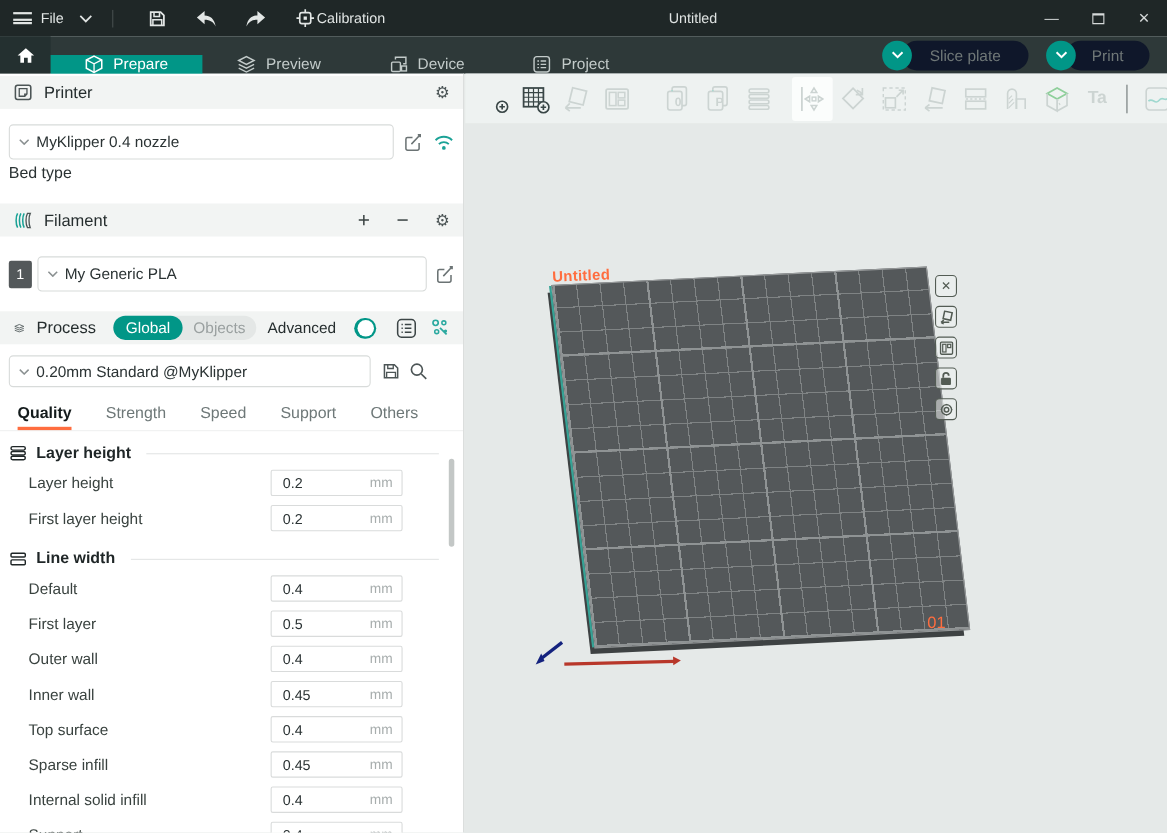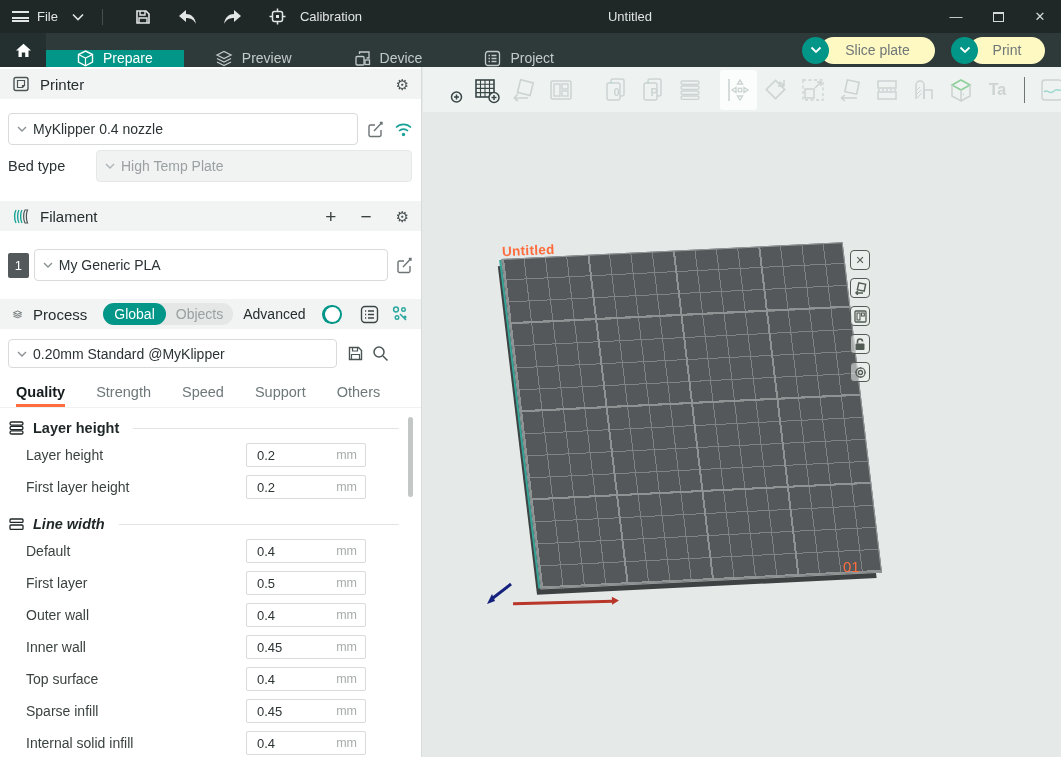--- a/index.html
+++ b/index.html
@@ -8,35 +8,35 @@
   svg { display:block; }
 
   
   .titlebar { position:absolute; top:0; left:0; right:0; height:33px; background:#1f2727; display:flex; align-items:center; color:#e2e6e5; font-size:13px; }
   .tb-left { display:flex; align-items:center; padding-left:12px; }
   .hamburger { width:17px; height:11px; border-top:2px solid #e2e6e5; border-bottom:2px solid #e2e6e5; position:relative; margin-right:8px; }
   .hamburger::after { content:""; position:absolute; left:0; right:0; top:3.5px; height:2px; background:#e2e6e5; }
   .tb-chevron { margin-left:14px; }
   .tb-divider { width:1px; height:16px; background:#454e4e; margin:0 18px; }
   .tb-ic { margin:0 13px; display:flex; align-items:center; }
-  .calib { display:flex; align-items:center; gap:14px; margin-left:14px; }
+  .calib { display:flex; align-items:center; gap:2px; margin-left:14px; }
   .title-center { position:absolute; left:560px; width:140px; text-align:center; color:#dfe3e2; }
   .win-controls { position:absolute; right:0; top:0; height:33px; display:flex; }
   .win-btn { width:42px; height:33px; display:flex; align-items:center; justify-content:center; color:#d6dada; font-size:13px; }
   .max-glyph { width:11px; height:10px; border:1px solid #d6dada; border-top:2px solid #d6dada; }
 
   
   .navbar { position:absolute; top:33px; left:0; right:0; height:34px; background:#2e3939; display:flex; align-items:center; }
   .home-btn { width:46px; height:34px; background:#243030; display:flex; align-items:center; justify-content:center; }
   .nav-tab { height:34px; display:flex; gap:9px; padding:0 31px; color:#c3cbca; font-size:14px;margin-top:34px; }
   .nav-tab.active { background:#019687; color:#fff; }
   .nav-right { margin-left:auto; display:flex; align-items:center; gap:16px; padding-right:16px; }
   .split-btn { display:flex; align-items:center; }
   .split-chevron { width:27px; height:27px; border-radius:50%; background:#019687; display:flex; align-items:center; justify-content:center; position:relative; z-index:2; }
-  .split-main { height:27px; background:#fef9c3; color:#6f7777; border-radius:14px; display:flex; align-items:center; justify-content:center; font-size:14px; margin-left:-9px; padding:0 10px; }
+  .split-main { height:27px; background:#0f172a; color:#6f7777; border-radius:14px; display:flex; align-items:center; justify-content:center; font-size:14px; margin-left:-9px; padding:0 10px; }
   .split-main.slice { width:115px; }
   .split-main.print { width:76px; }
 
   
   .sidebar { position:absolute; top:67px; left:0; width:422px; bottom:0; background:#fff; border-right:1px solid #d7dbda; overflow:hidden; }
   .phead { height:30px; background:#f2f4f3; display:flex; align-items:center; padding:0 12px; gap:10px; font-size:15px; color:#252d2e; }
   .phead .spacer { flex:1; }
   .gear { font-size:15px; color:#4c5556; line-height:1; }
   .pm { font-size:19px; color:#3a4242; line-height:1; margin-right:14px; }
   .srow { display:flex; align-items:center; padding:0 8px; }
@@ -48,21 +48,21 @@
   .scope-on { background:#019687; color:#fff; border-radius:12px; height:22px; display:flex; align-items:center; padding:0 11px; }
   .scope-off { color:#9aa0a0; padding:0 10px; }
   .adv-label { font-size:14px; color:#252d2e; margin-left:auto; }
   .toggle { width:35px; height:19px; border-radius:10px; background:#019687; position:relative; margin-left:6px; }
   .toggle::after { content:""; position:absolute; right:2px; top:2px; width:15px; height:15px; border-radius:50%; background:#fff; }
   .ptabs { display:flex; align-items:flex-end; gap:31px; padding:0 16px; height:28px; margin-top:12px; font-size:14.5px; color:#6e7878; border-bottom:1px solid #f0f1f1; }
   .ptab { padding-bottom:7px;margin-top:9px; }
   .ptab.active { color:#141b1c; font-weight:bold; border-bottom:3px solid #ff6d3f; padding-bottom:4px; }
   .sections { padding-top:8px; }
   .sect-head { display:flex; align-items:center; gap:8px; padding:0 8px; height:24px; font-size:14.5px; font-weight:bold; color:#1f2627; }
-  .sect-head.lw { margin-top:10px;font-style:italic; }
+  .sect-head.lw { margin-top:10px; }
   .sline { flex:1; height:1px; background:#e3e5e5; margin:0 14px 0 6px; }
   .prow { height:30px; margin-bottom:2px; display:flex; align-items:center; padding-left:26px; padding-right:55px; font-size:14px; color:#39423f; }
   .pinput { margin-left:auto; width:120px; height:24px; border:1px solid #d9dbdb; border-radius:2px; display:flex; align-items:center; padding:0 8px 0 10px; font-size:13px; color:#2c3435; background:#fff; }
   .pval { flex:1; }
   .punit { color:#a7adad; font-size:12.5px; }
   .side-scroll { position:absolute; right:8px; top:350px; width:5px; height:80px; border-radius:3px; background:#c3c7c6; }
 
   
   .viewport { position:absolute; left:423px; top:67px; right:0; bottom:0; background:#e5e9e8; }
   .vtoolbar { height:45px; background:#eef2f1; display:flex; align-items:center; padding-left:8px; }
@@ -221,26 +221,20 @@
       <svg width="19" height="15" viewBox="0 0 19 15">
           <path d="M2 5.5 A10.5 10.5 0 0 1 17 5.5" fill="none" stroke="#1ba296" stroke-width="1.7"></path>
           <path d="M5 9 A6.5 6.5 0 0 1 14 9" fill="none" stroke="#1ba296" stroke-width="1.7"></path>
           <circle cx="9.5" cy="12.5" r="1.7" fill="#1ba296"></circle>
         </svg>
     </span>
   </div>
 
   <div class="srow" style="margin-top:5px;">
     <span style="font-size:14.5px; width:88px;">Bed type</span>
-    <div class="combo disabled" style="width:316px;">
-      <svg class="chev" viewBox="0 0 10 6">
-          <path d="M1 1 L5 5 L9 1" stroke="#aeb4b5" stroke-width="1.4" fill="none"></path>
-        </svg>
-      <span>High Temp Plate</span>
-    </div>
   </div>
 
   <div class="phead" style="margin-top:19px;">
     <svg width="18" height="17" viewBox="0 0 18 17">
         <path d="M4 2 C2.2 5 2.2 12 4 15 M7 2 C5.2 5 5.2 12 7 15 M10 2 C8.2 5 8.2 12 10 15" fill="none" stroke="#1ba296" stroke-width="1.4"></path>
         <path d="M13 2 C11.2 5 11.2 12 13 15 L15.5 15 C14 12 14 5 15.5 2 Z" fill="none" stroke="#4c5556" stroke-width="1.2"></path>
       </svg>
     <span>Filament</span>
     <span class="spacer"></span>
     <span class="pm">+</span>

